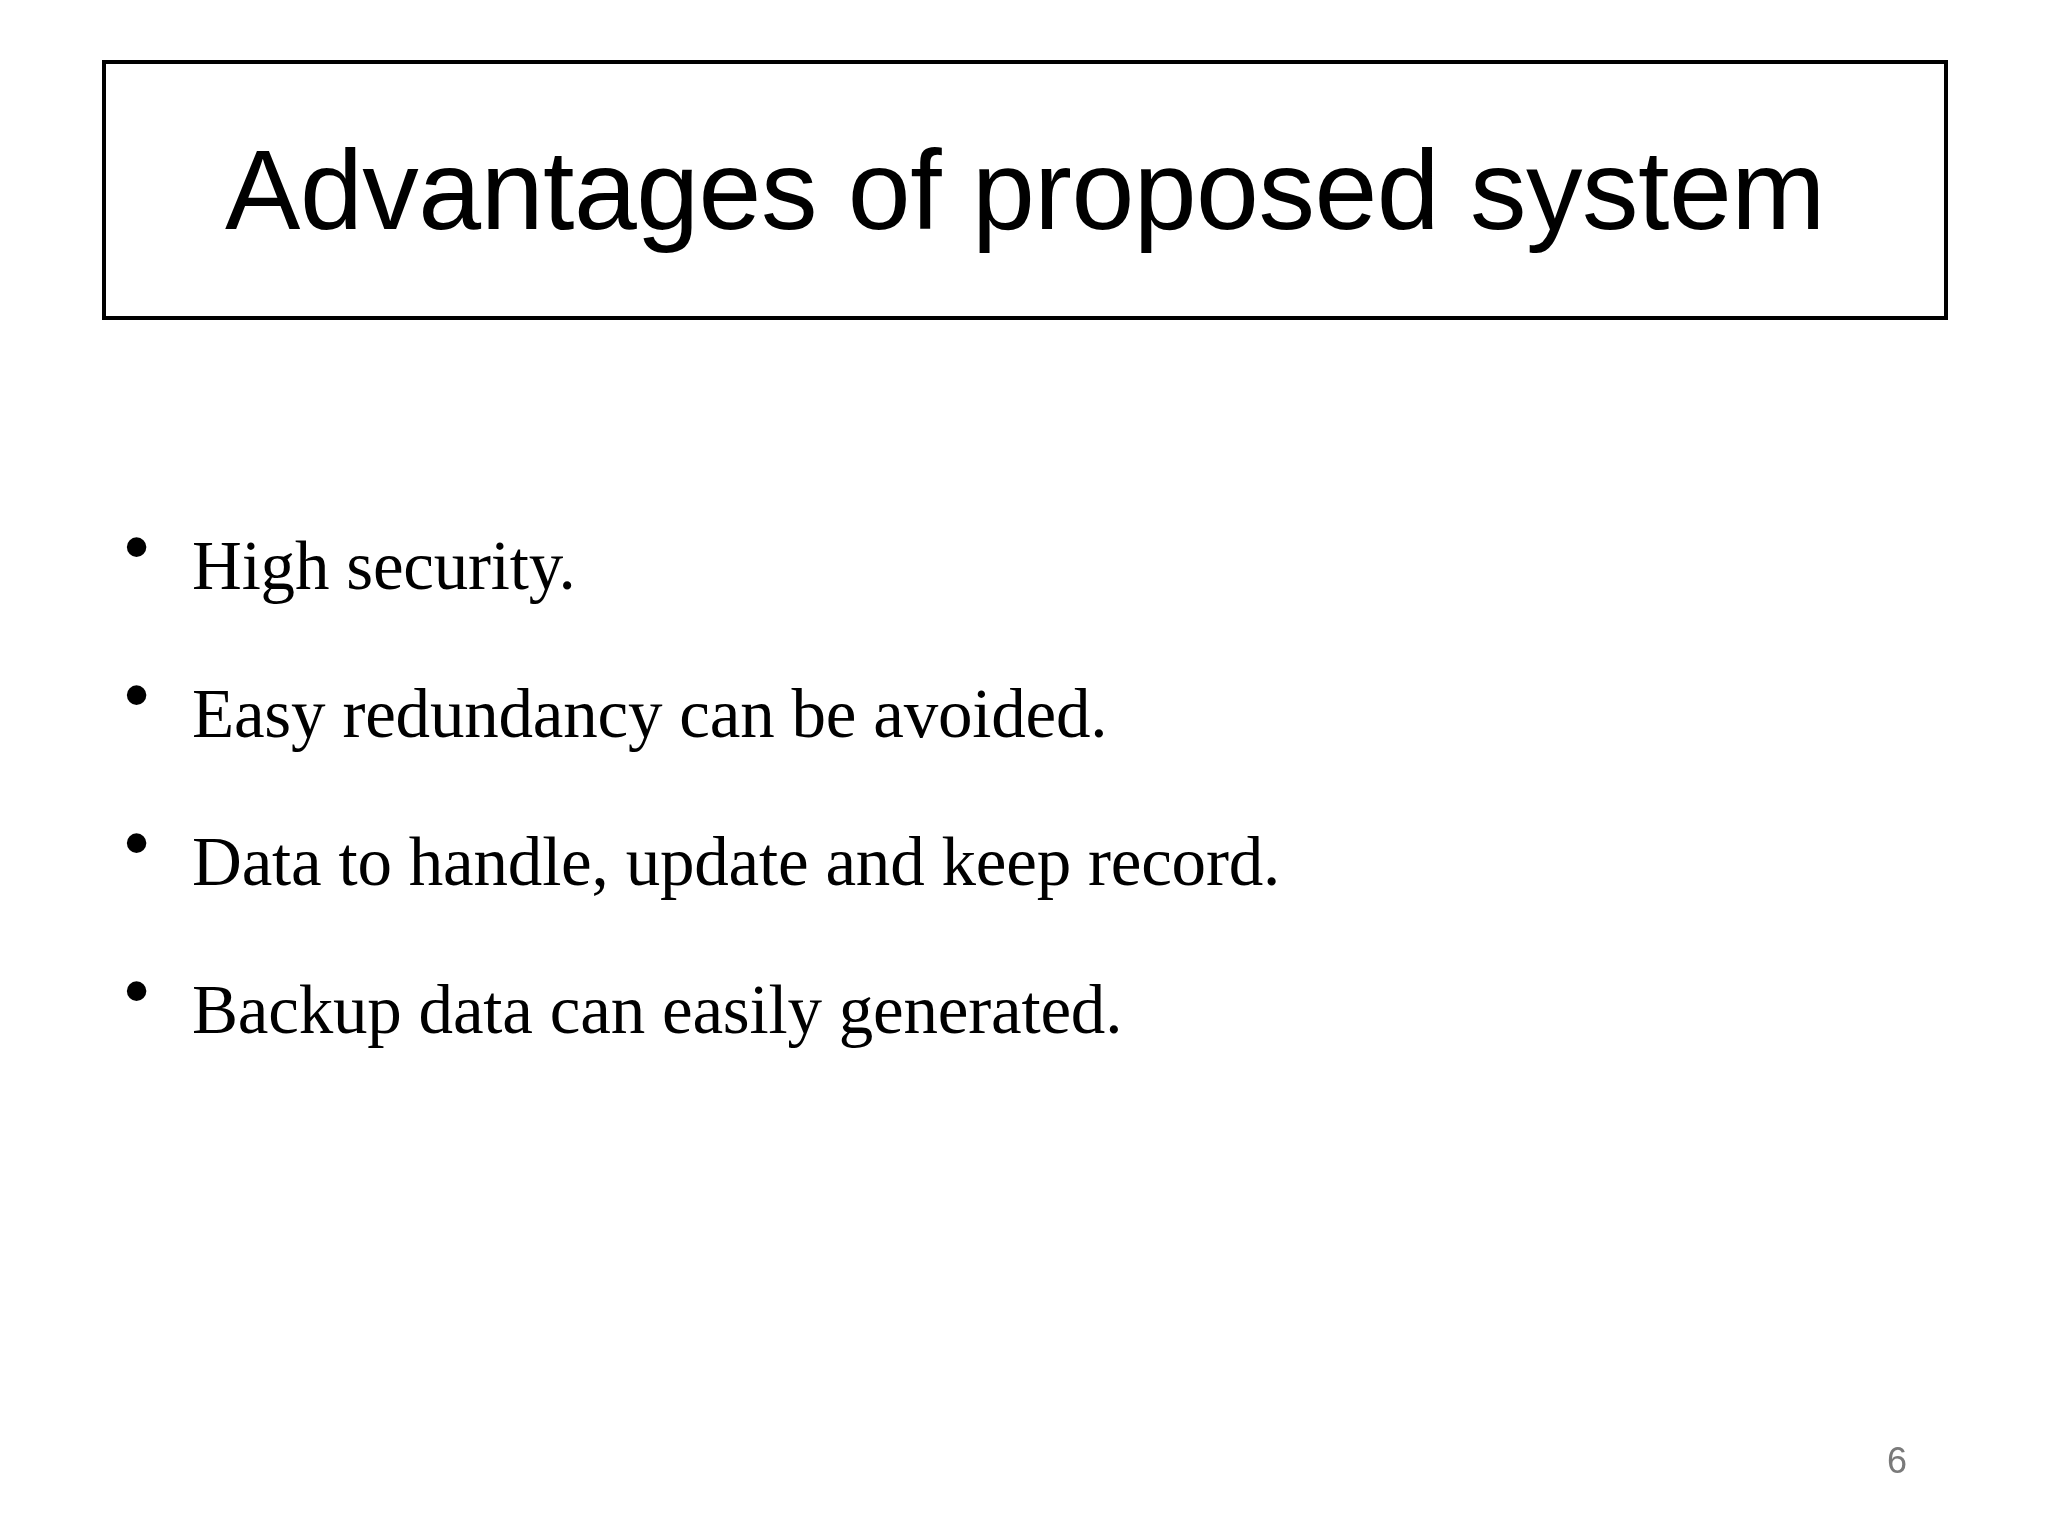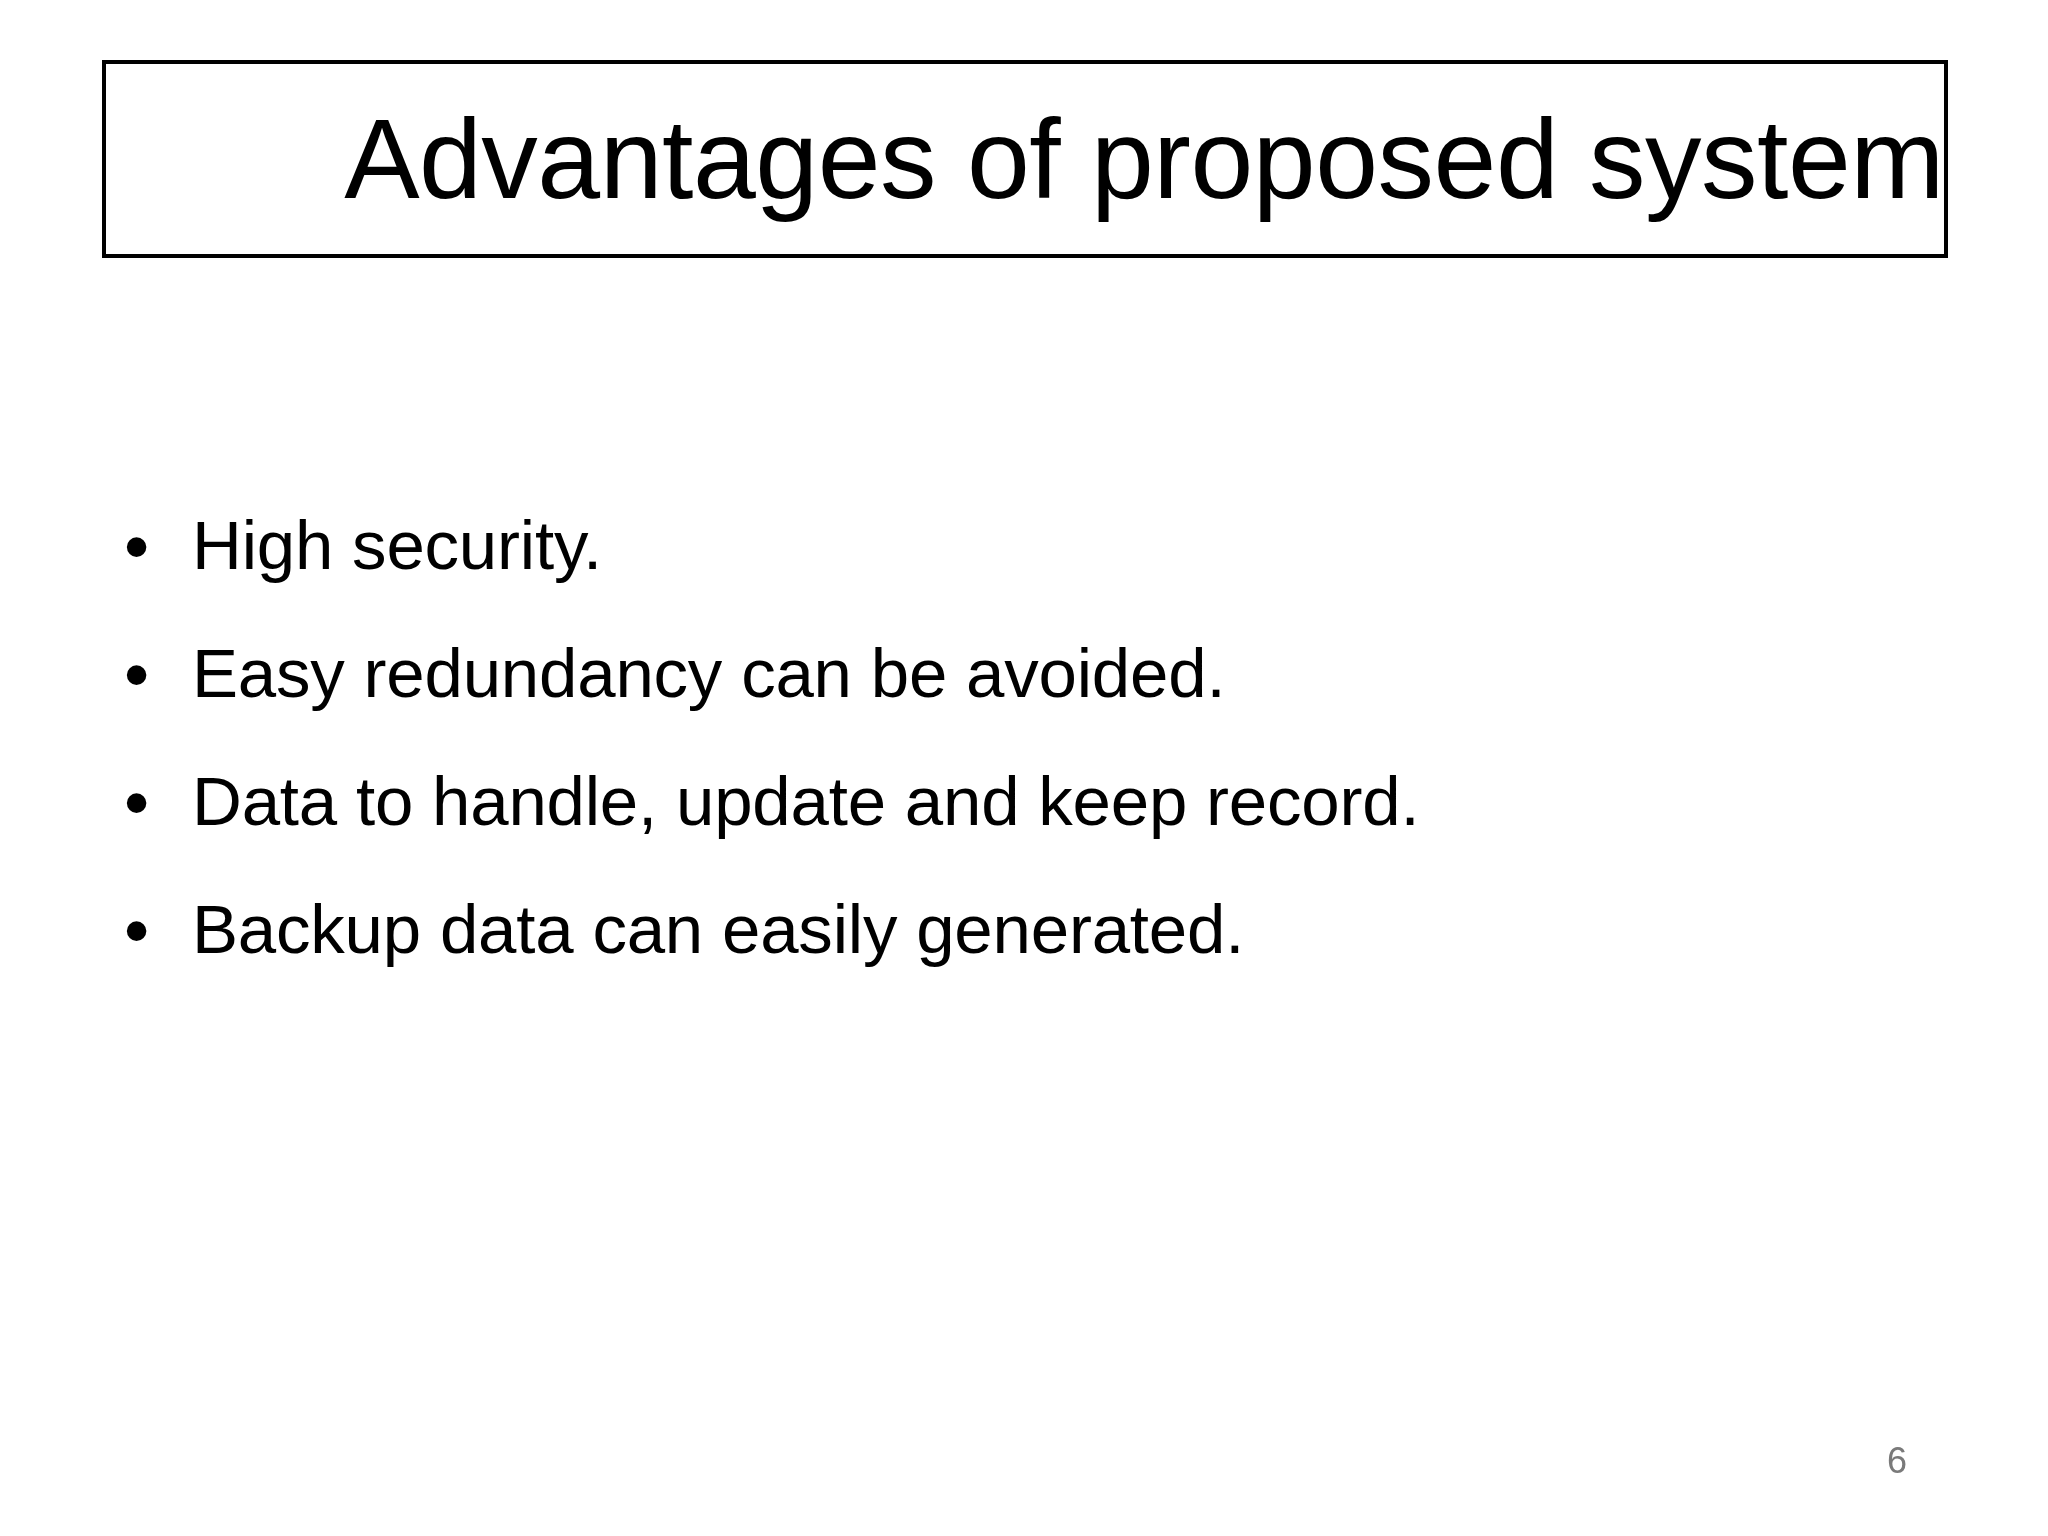--- a/index.html
+++ b/index.html
@@ -19,26 +19,26 @@
     background: #ffffff;
     overflow: hidden;
   }
 
   
   #title-box {
     position: absolute;
     left: 102px;
     top: 60px;
     width: 1846px;
-    height: 198px;
+    height: 260px;
     box-sizing: border-box;
     border: 4px solid #000000;
     display: flex;
     align-items: center;
-    justify-content: flex-end;
+    justify-content: center;
   }
 
   #title-text {
     font-family: "Liberation Sans", sans-serif;
     font-size: 113px;
     font-weight: 400;
     color: #000000;
     line-height: 1.05;
     letter-spacing: -0.5px;
     white-space: nowrap;
@@ -70,27 +70,28 @@
     font-size: 72px;
     line-height: 92px;
     color: #000000;
     text-align: left;
     padding-left: 6px;
     box-sizing: border-box;
   }
 
   .bullet-text {
     flex: 1 1 auto;
-    font-family: Liberation Sans, sans-serif;
+    font-family: Liberation Serif, serif;
     font-size: 69px;
     font-weight: 400;
     line-height: 92px;
     color: #000000;
     letter-spacing: -0.2px;
     white-space: nowrap;
+    margin-top: 20px;
   }
 
   
   #slide-number {
     position: absolute;
     right: 106px;
     top: 1440px;
     width: 90px;
     text-align: center;
     font-family: "Liberation Sans", sans-serif;

